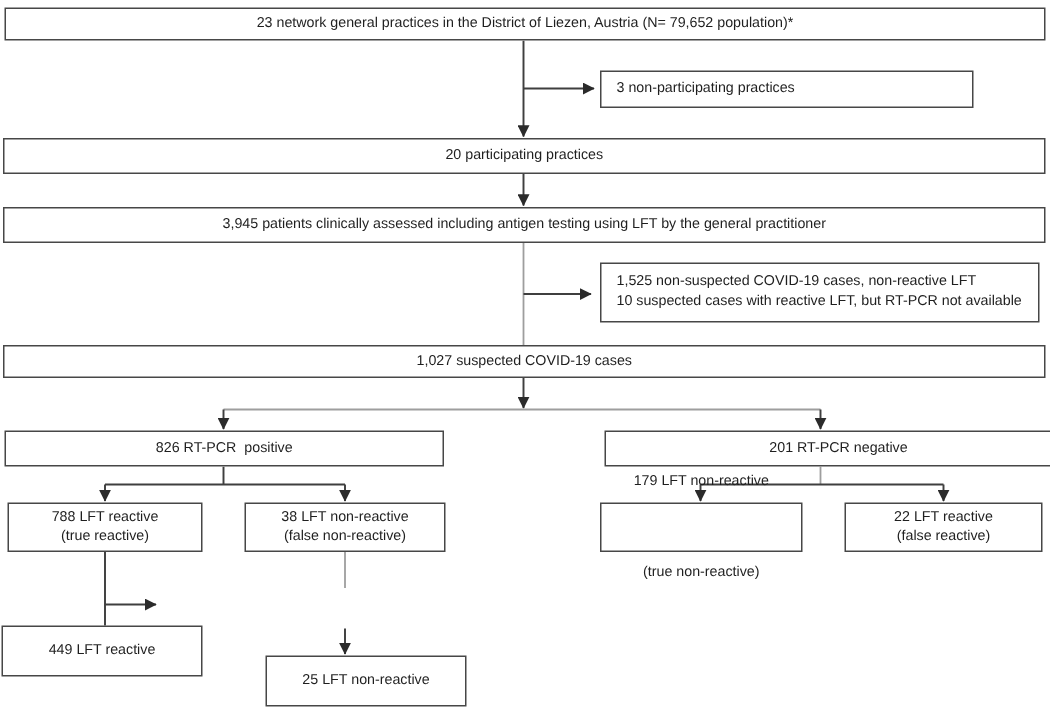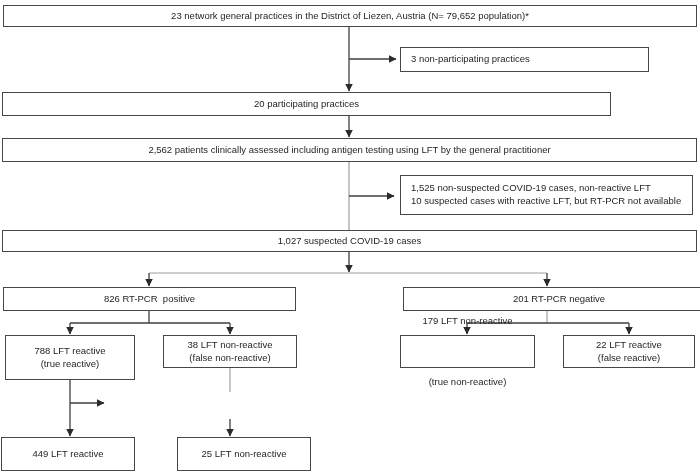--- a/index.html
+++ b/index.html
@@ -38,32 +38,32 @@
   }
   .box span { white-space: pre-wrap; display: block; }
   .box.align-left {
     align-items: flex-start;
     text-align: left;
     padding-left: 10px;
     padding-right: 4px;
   }
   #b1  { left: 3px;   top: 5px;   width: 694px; height: 22px; }
   #b2  { left: 400px; top: 47px;  width: 249px; height: 25px; }
-  #b3  { left: 2px;   top: 92px;  width: 609px; height: 24px; }
+  #b3  { left: 2px;   top: 92px;  width: 695px; height: 24px; }
   #b4  { left: 2px;   top: 138px; width: 695px; height: 24px; }
   #b5  { left: 400px; top: 175px; width: 293px; height: 40px; }
   #b6  { left: 2px;   top: 230px; width: 695px; height: 22px; }
   #b7  { left: 3px;   top: 287px; width: 293px; height: 24px; }
   #b8  { left: 403px; top: 287px; width: 312px; height: 24px; text-align: right; }
-  #b9  { left: 5px;   top: 335px; width: 130px; height: 45px; }
+  #b9  { left: 5px;   top: 335px; width: 130px; height: 33px; }
   #b10 { left: 163px; top: 335px; width: 134px; height: 33px; }
   #b11 { left: 400px; top: 335px; width: 135px; height: 33px; gap: 48px; }
   #b12 { left: 563px; top: 335px; width: 132px; height: 33px; justify-content: center; }
   #b13 { left: 118px; top: 393px; width: 182px; height: 26px; }
-  #b14 { left: 1px;   top: 437px; width: 134px; height: 34px; }
+  #b14 { left: 1px;   top: 417px; width: 134px; height: 34px; }
   #b15 { left: 177px; top: 437px; width: 134px; height: 34px; }
 </style>
 </head>
 <body>
 
 <div class="stage">
 
   <svg class="connectors" viewBox="0 0 700 473" xmlns="http://www.w3.org/2000/svg">
     <defs>
       <marker id="arrow" markerUnits="userSpaceOnUse" markerWidth="8" markerHeight="8" refX="7.5" refY="4" orient="auto">
@@ -99,21 +99,21 @@
 
   <div class="box align-left" id="b2">
     <span>3 non-participating practices</span>
   </div>
 
   <div class="box" id="b3">
     <span>20 participating practices</span>
   </div>
 
   <div class="box" id="b4">
-    <span>2,562 patients clinically assessed including antigen testing using LFT by the general practitioner</span>
+    <span>3,945 patients clinically assessed including antigen testing using LFT by the general practitioner</span>
   </div>
 
   <div class="box align-left" id="b5">
     <span>1,525 non-suspected COVID-19 cases, non-reactive LFT</span>
     <span>10 suspected cases with reactive LFT, but RT-PCR not available</span>
   </div>
 
   <div class="box" id="b6">
     <span>1,027 suspected COVID-19 cases</span>
   </div>

